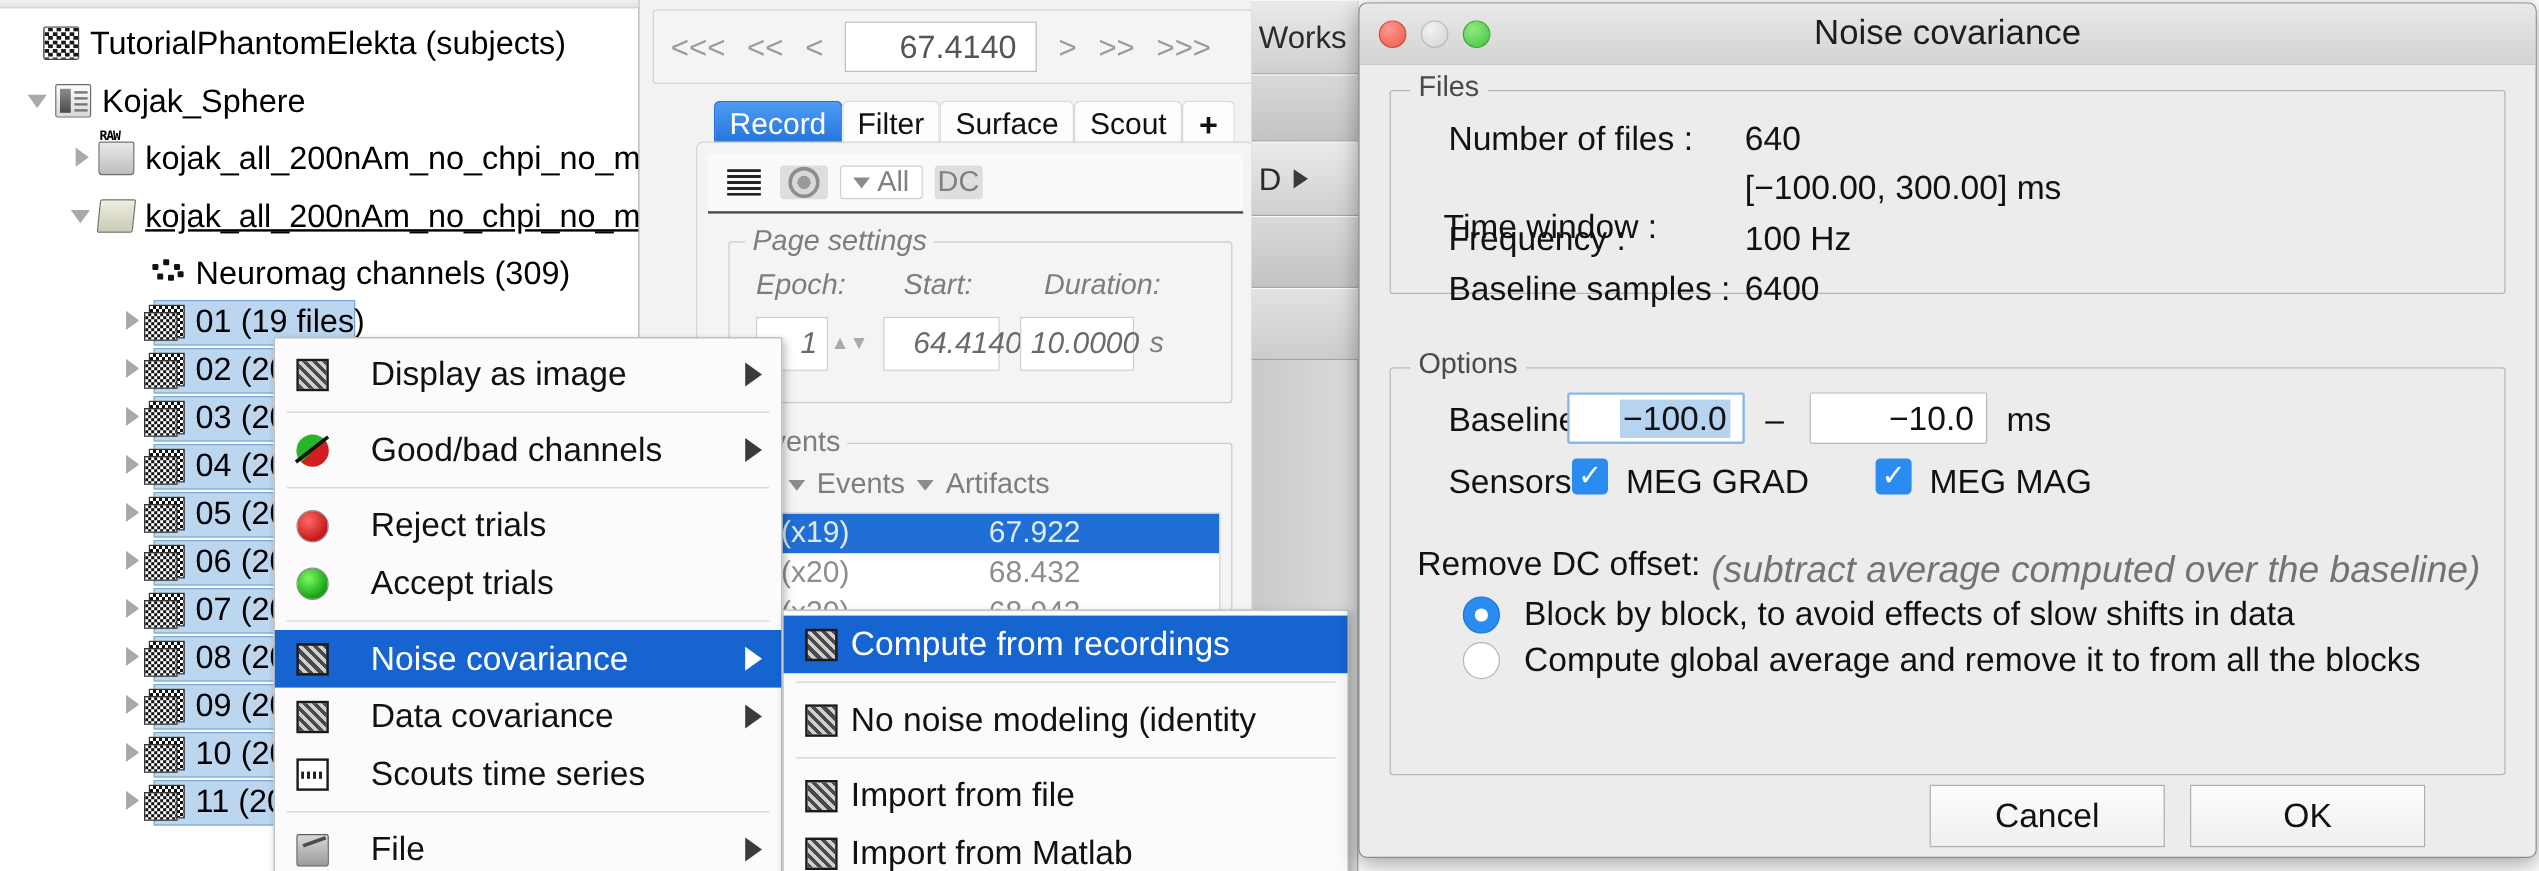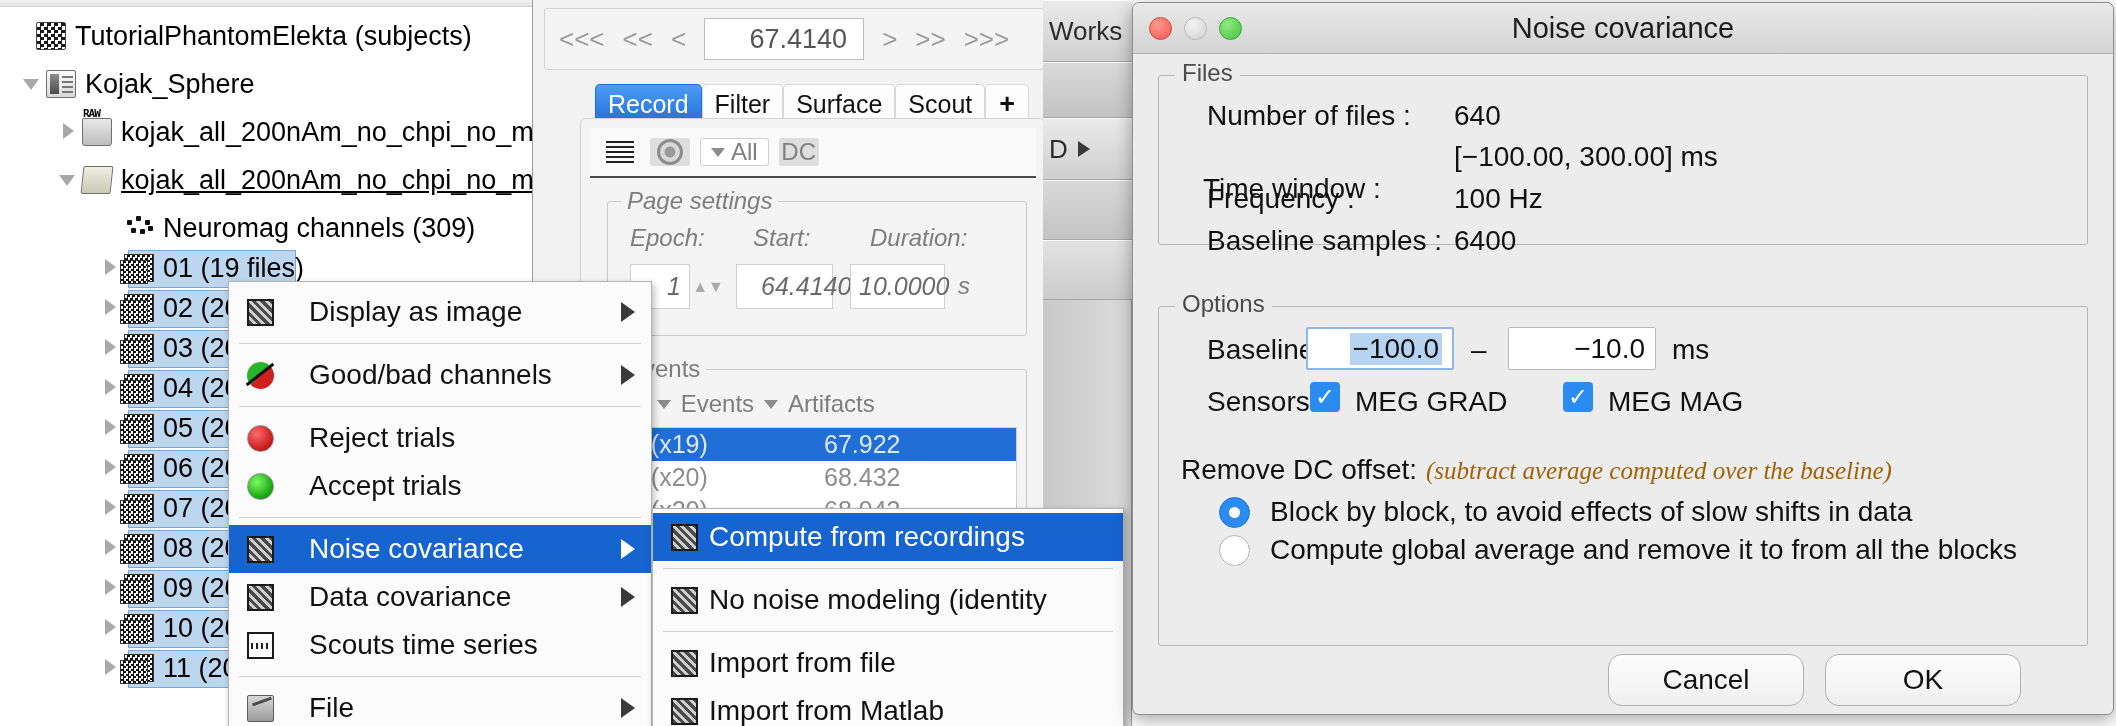--- a/index.html
+++ b/index.html
@@ -177,24 +177,24 @@
 
   .cbx{ width:30px;height:30px; border-radius:4px; background:#2a8cf0;
     display:inline-flex; align-items:center; justify-content:center; color:#fff;
     font-size:24px; line-height:1; }
   .rdo{ width:31px;height:31px;border-radius:50%; background:#fff;
     border:1px solid #b5b5b5; display:inline-flex; align-items:center; justify-content:center;}
   .rdo.on{ background:#2a8cf0; border-color:#1f76d2; }
   .rdo.on::after{ content:""; width:11px;height:11px;border-radius:50%;background:#fff;}
 
   .dbtn{ position:absolute; height:52px; background:linear-gradient(#fdfdfd,#efefef);
-    border:1px solid #b0b0b0; border-radius:14px; display:flex; align-items:center;
+    border:1px solid #b0b0b0; border-radius:0; display:flex; align-items:center;
     justify-content:center; font-size:28px; color:#111; }
 
-  .hint{ font-style:italic; color:#a16207; font-size:25px;font-family:Liberation Serif, serif; }
+  .hint{ font-style:italic; color:#737373; font-size:31px; }
 </style>
 </head>
 <body>
 
 <div id="root">
 
   <div class="tree-panel">
     <div class="tree-topline"></div>
 
     <div class="tnode" style="left:10px; top:16px;">

